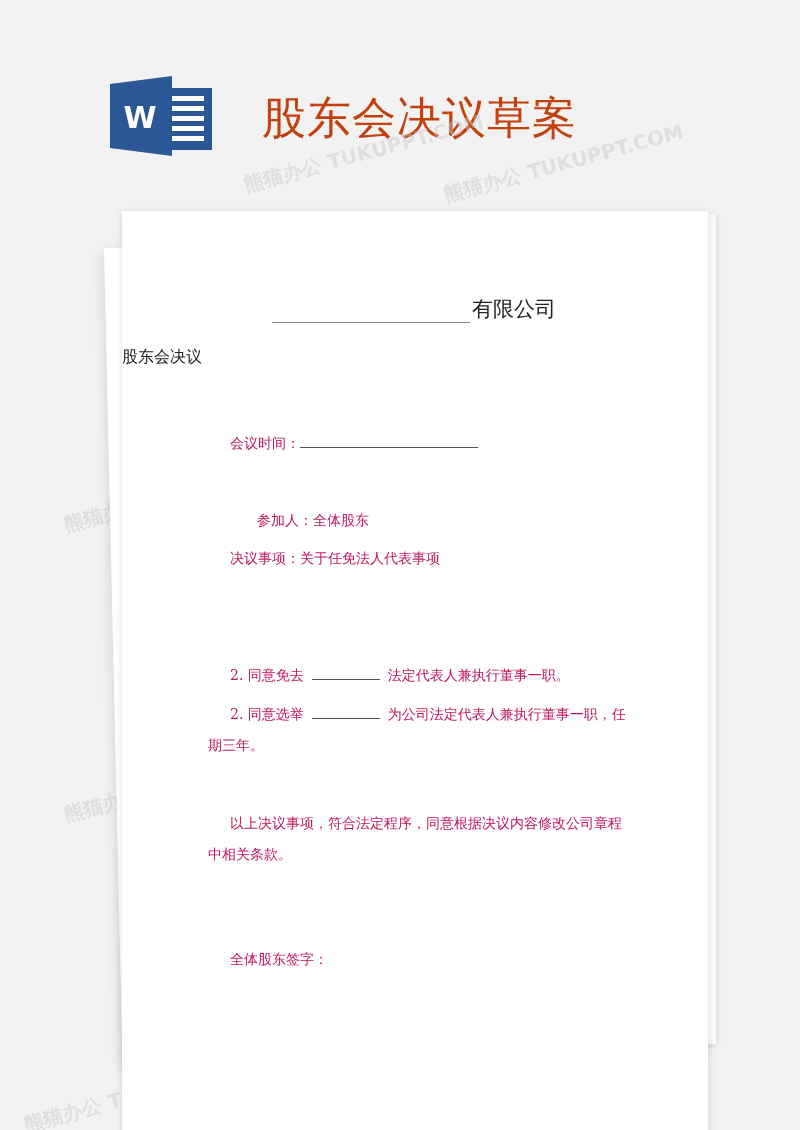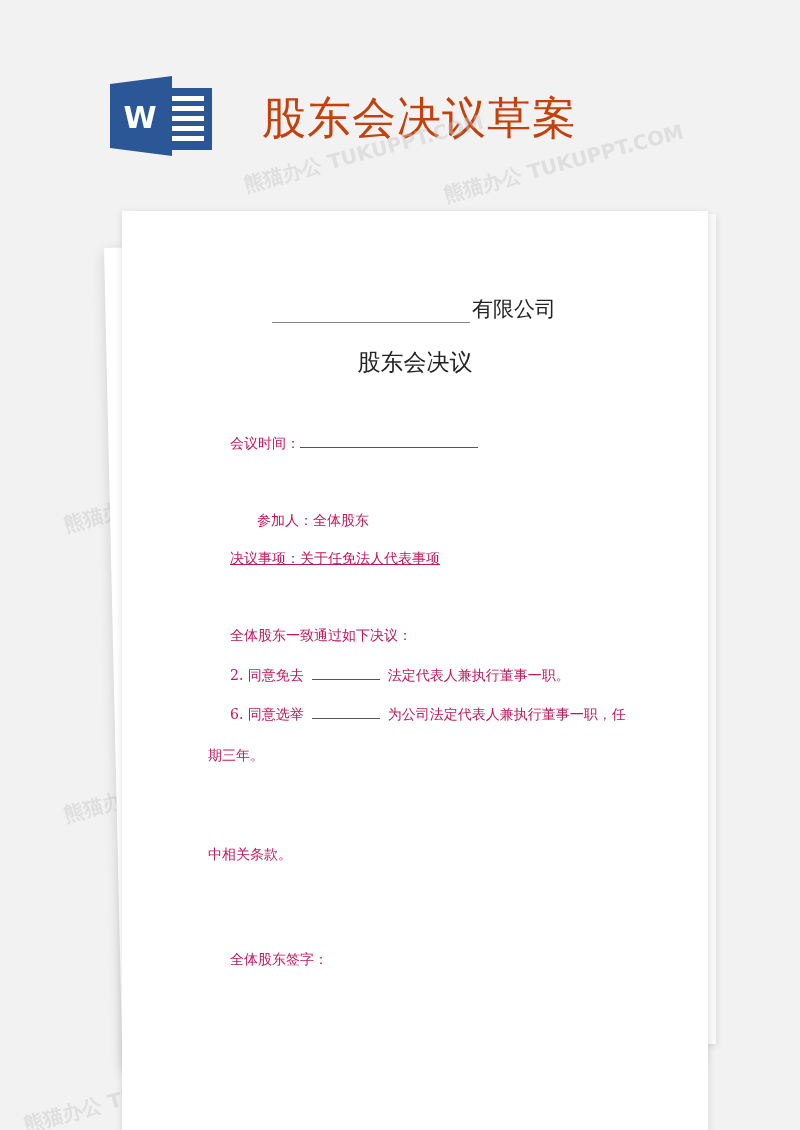--- a/index.html
+++ b/index.html
@@ -34,22 +34,22 @@
       background: #ffffff; box-shadow: 0 2px 8px rgba(0,0,0,0.12);
       color: #222;
     }
     .company-line {
       position: absolute; left: 150px; top: 84px;
       font-family: "DejaVu Sans", sans-serif; font-size: 21px; color: #222;
       display: flex; align-items: flex-end;
     }
     .blank-long { display: inline-block; width: 198px; border-bottom: 1.5px solid #888; height: 22px; margin-right: 2px; }
     .doc-title {
-      position: absolute; left: 0; width: 586px; top: 136px; text-align: center;
-      font-family: "DejaVu Sans", sans-serif; font-size: 23px; color: #222;
+      position: absolute; left: 0; width: 586px; top: 136px; 
+      font-family: "DejaVu Sans", sans-serif; font-size: 16px; color: #222;
     }
     .line { position: absolute; font-size: 14px; color: #be185d; line-height: 20px; white-space: nowrap; }
     .blank-field { display: inline-block; width: 178px; border-bottom: 1px solid #555; height: 14px; vertical-align: baseline; }
     .blank-short { display: inline-block; width: 68px; border-bottom: 1px solid #555; height: 14px; margin: 0 8px; vertical-align: baseline; }
   </style>
 </head>
 <body>
 
 <div class="header">
   <svg class="word-logo" viewBox="0 0 104 80">
@@ -83,30 +83,30 @@
     <span>有限公司</span>
   </div>
   <div class="doc-title">股东会决议</div>
 
   <div class="line" style="left:108px;top:222px;">
     <span>会议时间：</span><span class="blank-field"></span>
   </div>
   <div class="line" style="left:108px;top:299px;margin-left:27px;">
     <span>参加人：</span><span>全体股东</span>
   </div>
-  <div class="line" style="left:108px;top:337px;text-decoration:underline;">
+  <div class="line" style="left:108px;top:337px;">
     <span>决议事项：</span><span>关于任免法人代表事项</span>
   </div>
 
-  <div class="line" style="left:108px;top:414px;">全体股东一致通过如下决议：</div>
 
   <div class="line" style="left:108px;top:454px;">
     <span>2. 同意免去</span><span class="blank-short"></span><span>法定代表人兼执行董事一职。</span>
   </div>
   <div class="line" style="left:108px;top:493px;">
-    <span>6. 同意选举</span><span class="blank-short"></span><span>为公司法定代表人兼执行董事一职，任</span>
+    <span>2. 同意选举</span><span class="blank-short"></span><span>为公司法定代表人兼执行董事一职，任</span>
   </div>
-  <div class="line" style="left:86px;top:524px;margin-top:10px;">期三年。</div>
+  <div class="line" style="left:86px;top:524px;">期三年。</div>
 
+  <div class="line" style="left:108px;top:602px;">以上决议事项，符合法定程序，同意根据决议内容修改公司章程</div>
   <div class="line" style="left:86px;top:634px;font-family:Liberation Serif, serif;">中相关条款。</div>
 
   <div class="line" style="left:108px;top:738px;">全体股东签字：</div>
 </div>
 
 </body></html>

